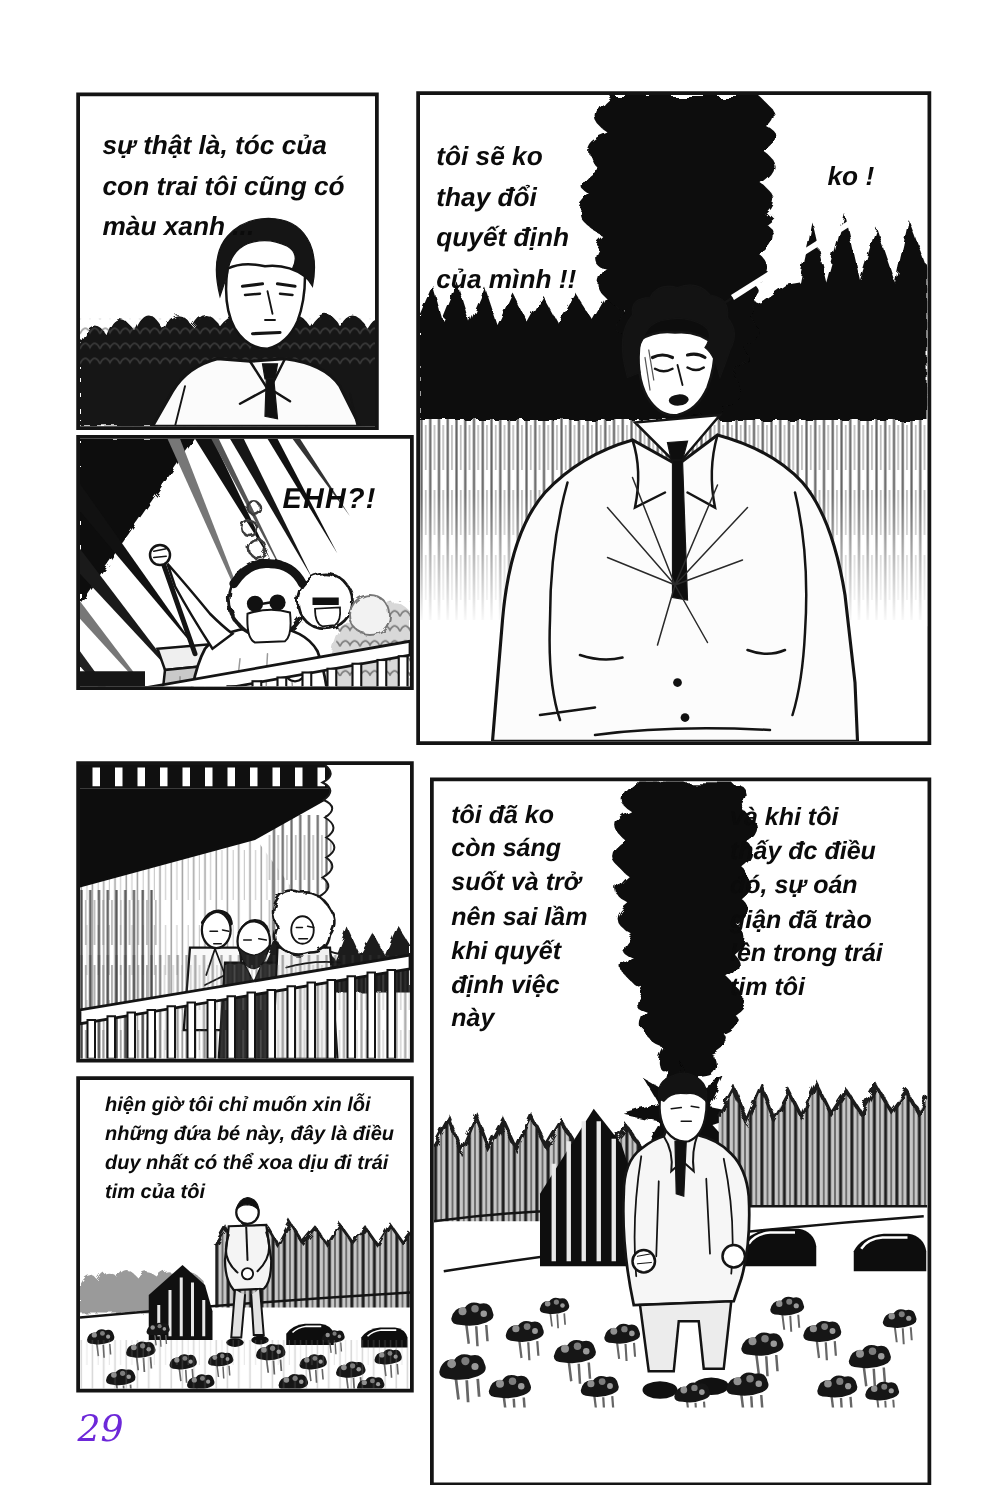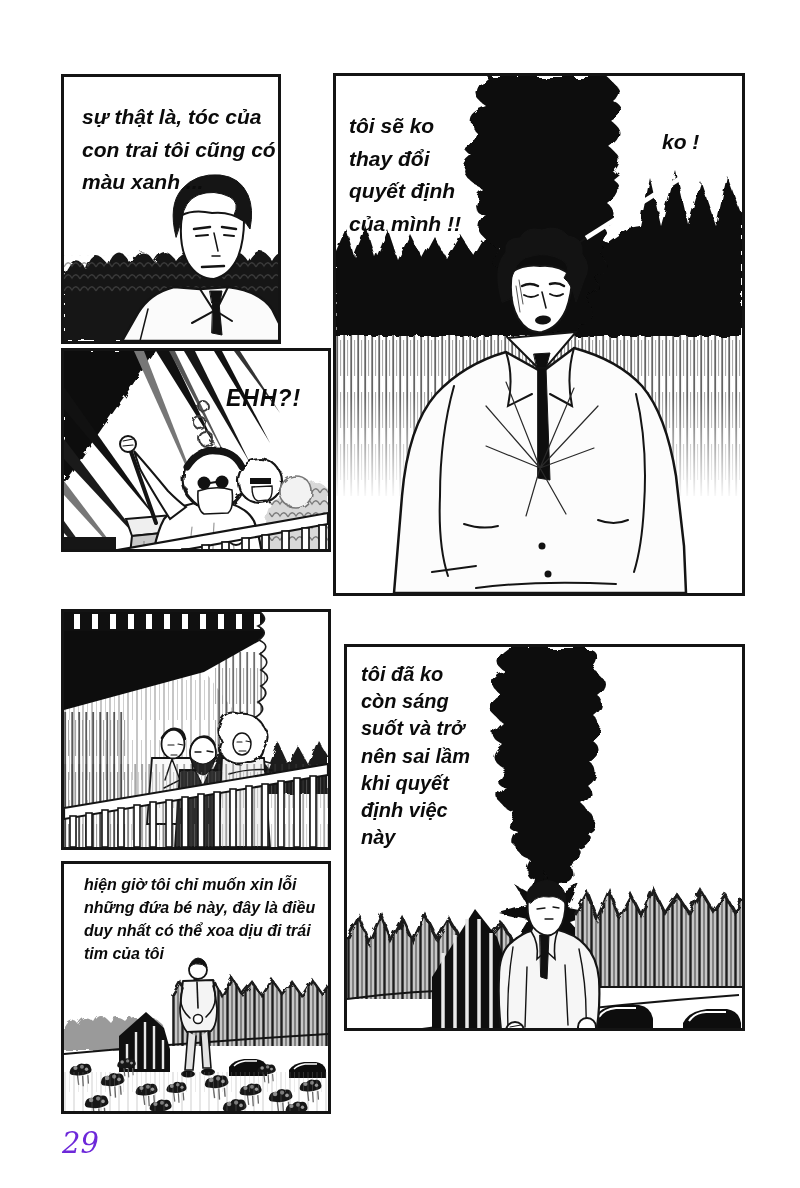--- a/index.html
+++ b/index.html
@@ -58,21 +58,21 @@
       <g id="lump">
         <path d="M-4,10 L-2,26 M4,12 L5,28 M12,11 L13,24" stroke="#666" stroke-width="2"></path>
         <path d="M-16,6 Q-14,-4 -5,-3 Q-1,-9 7,-6 Q15,-8 17,0 Q20,6 12,9 Q2,13 -8,11 Q-16,11 -16,6 Z" fill="#161616"></path>
         <circle cx="-7" cy="0" r="3.2" fill="#909090"></circle>
         <circle cx="3" cy="-2" r="3" fill="#7c7c7c"></circle>
         <circle cx="10" cy="2" r="2.6" fill="#9a9a9a"></circle>
       </g>
     </defs>
   </svg>
 
-  <div class="panel" style="left:61px;top:74px;width:220px;height:270px;">
+  <div class="panel" style="left:61px;top:74px;width:242px;height:270px;">
     <svg width="264" height="264" viewBox="0 0 264 264">
       <g>
         <path d="M0,264 V198 Q10,172 22,192 Q30,168 44,188 Q54,164 66,186 Q76,164 90,184 Q100,166 112,184 Q124,168 136,184 Q148,168 160,184 Q172,166 184,184 Q196,164 208,184 Q218,166 230,186 Q240,168 250,190 Q258,174 264,192 L264,264 Z" fill="#121212" filter="url(#rough-sm)"></path>
         <rect x="0" y="178" width="264" height="42" fill="url(#leafy)" opacity="0.55"></rect>
       </g>
       <g stroke="#141414" stroke-linecap="round">
         <path d="M58,264 L74,236 Q86,216 110,210 L136,212 L164,210 Q196,214 208,232 L224,264 Z" fill="#fbfbfb" stroke-width="2.5"></path>
         <path d="M136,212 L150,234 L128,246 M164,210 L152,234 L168,244" fill="none" stroke-width="2"></path>
         <path d="M146,214 L158,214 L156,226 L148,226 Z" fill="#111" stroke-width="1"></path>
         <path d="M149,226 L155,226 L158,258 L148,256 Z" fill="#111" stroke-width="1"></path>
@@ -262,21 +262,21 @@
             <rect x="182" y="174" width="6" height="61"></rect>
           <rect x="198" y="172" width="6" height="63"></rect>
             <rect x="214" y="169" width="6" height="66"></rect>
           <rect x="230" y="166" width="6" height="69"></rect>
             <rect x="246" y="164" width="6" height="71"></rect>
         </g>
       </g>
     </svg>
   </div>
 
-  <div class="panel" style="left:344px;top:644px;width:401px;height:387px;">
+  <div class="panel" style="left:344px;top:622px;width:401px;height:567px;">
     <svg width="395" height="501" viewBox="0 0 395 501">
       <path d="M160,0 Q140,14 158,24 Q136,34 154,48 Q134,60 152,72 Q134,86 154,96 Q136,110 156,120 Q140,134 160,142 Q146,158 166,164 Q152,180 172,186 Q160,202 178,208 Q168,226 186,230 Q180,248 196,250 Q212,252 214,238 Q232,238 226,222 Q244,216 232,202 Q250,194 236,182 Q252,172 238,160 Q254,150 240,138 Q256,126 242,114 Q258,102 244,92 Q260,80 246,68 Q262,56 246,44 Q262,32 246,22 Q258,10 242,0 Z" fill="#0c0c0c" filter="url(#rough-lg)"></path>
       <polygon points="197,224 208,248 232,236 221,260 250,266 223,275 240,294 212,285 205,310 192,287 166,298 181,273 152,266 180,258 168,238 192,252" fill="#0c0c0c" filter="url(#rough-sm)"></polygon>
       <g>
         <path d="M0,352 L0,292 L12,270 L22,296 L34,268 L44,294 L56,272 L66,294 L78,268 L90,292 L102,272 L114,292 L128,272 L140,292 L154,276 L166,294 L170,352 Z" fill="url(#treetex)"></path>
         <path d="M0,292 L12,270 L22,296 L34,268 L44,294 L56,272 L66,294 L78,268 L90,292 L102,272 L114,292 L128,272 L140,292 L154,276 L166,294" fill="none" stroke="#1a1a1a" stroke-width="3" filter="url(#rough-sm)"></path>
         <path d="M228,340 L228,268 L240,246 L250,272 L262,244 L272,270 L284,248 L294,268 L306,242 L318,266 L330,248 L342,266 L354,244 L366,264 L378,248 L388,266 L395,252 L395,340 Z" fill="url(#treetex)"></path>
         <path d="M228,268 L240,246 L250,272 L262,244 L272,270 L284,248 L294,268 L306,242 L318,266 L330,248 L342,266 L354,244 L366,264 L378,248 L388,266 L395,252" fill="none" stroke="#1a1a1a" stroke-width="3" filter="url(#rough-sm)"></path>
         <path d="M0,352 Q90,340 170,344 M228,340 H395 M8,392 Q200,362 392,348" stroke="#141414" stroke-width="2" fill="none"></path>
       </g>
@@ -327,20 +327,26 @@
         <use href="#lump" transform="translate(358,486) scale(0.8)"></use>
       </g>
     </svg>
     <div class="dlg t20" style="left:14px;top:14px;">tôi đã ko
 còn sáng
 suốt và trở
 nên sai lầm
 khi quyết
 định việc
 này</div>
+    <div class="dlg t20" style="left:237px;top:16px;">và khi tôi
+thấy đc điều
+đó, sự oán
+giận đã trào
+lên trong trái
+tim tôi</div>
   </div>
 
   <div class="panel" style="left:61px;top:861px;width:270px;height:253px;">
     <svg width="264" height="247" viewBox="0 0 264 247">
       <g>
         <path d="M0,186 L0,162 Q6,150 14,160 Q20,148 30,158 Q36,146 46,158 Q52,148 62,158 Q70,148 80,158 Q88,150 98,160 L102,186 Z" fill="#9a9a9a" filter="url(#rough-sm)"></path>
         <path d="M108,182 L108,132 L116,118 L124,134 L132,116 L140,132 L150,118 L158,132 L168,114 L178,130 L188,118 L198,132 L208,116 L218,130 L228,118 L238,132 L248,116 L258,130 L264,122 L264,182 Z" fill="url(#treetex)"></path>
         <path d="M108,132 L116,118 L124,134 L132,116 L140,132 L150,118 L158,132 L168,114 L178,130 L188,118 L198,132 L208,116 L218,130 L228,118 L238,132 L248,116 L258,130 L264,122" fill="none" stroke="#1a1a1a" stroke-width="2.4" filter="url(#rough-sm)"></path>
         <path d="M0,190 Q130,178 264,170" stroke="#141414" stroke-width="2" fill="none"></path>
         <polygon points="55,208 55,172 82,148 100,164 106,185 106,208" fill="#101010"></polygon>

